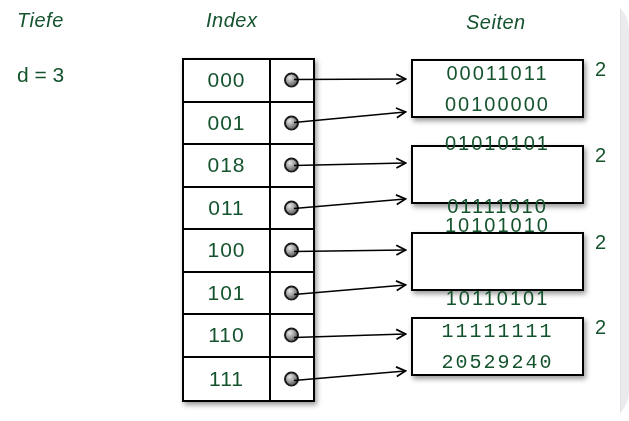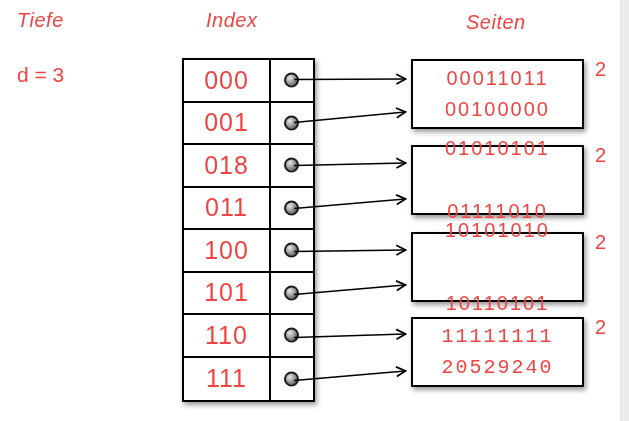--- a/index.html
+++ b/index.html
@@ -1,20 +1,21 @@
 <!DOCTYPE html>
 <html><head>
 <meta charset="utf-8">
 <style>
   html,body{margin:0;padding:0;background:#fff;}
   .stage{
     position:relative;width:629px;height:421px;overflow:hidden;
     background:#ffffff;
     font-family:"Liberation Sans",sans-serif;
-    color:#ef4444;
+    color:#14532d;
+    border-radius:29px;
   }
   .edge-strip{
     position:absolute;top:0;right:0;width:8px;height:421px;
     background:#ebebee;border-left:1px solid #e2e2e6;
   }
   .hdr{
     position:absolute;font-size:20px;font-style:italic;font-weight:500;
     letter-spacing:.5px;white-space:nowrap;
   }
   .hdr-tiefe{left:17px;top:9px;}
@@ -31,31 +32,31 @@
     display:grid;grid-template-rows:repeat(8,1fr);
   }
   .index-row{
     display:grid;grid-template-columns:87px 1fr;
     border-bottom:2px solid #000;position:relative;
   }
   .index-row:last-child{border-bottom:none;}
   .index-label-cell{
     border-right:2px solid #000;
     display:flex;align-items:center;justify-content:center;
-    font-size:25px;font-weight:500;letter-spacing:1px;
+    font-size:21px;font-weight:500;letter-spacing:1px;
   }
   .index-dot-cell{position:relative;}
   .pointer-dot{
     position:absolute;left:13px;top:50%;transform:translateY(-50%);
     width:15px;height:15px;border-radius:50%;
     border:2px solid #1a1a1a;box-sizing:border-box;
     background:radial-gradient(circle at 34% 30%, #e6e6e6 0%, #a7a7a7 40%, #6b6b6b 75%, #4e4e4e 100%);
   }
   .page-box{
-    position:absolute;left:411px;width:173px;height:70px;
+    position:absolute;left:411px;width:173px;height:59px;
     box-sizing:border-box;border:2px solid #000;background:#fff;
     box-shadow:2px 3px 5px rgba(0,0,0,.40);
     display:flex;flex-direction:column;align-items:center;justify-content:center;
   }
   .page-line{
     font-size:20px;font-weight:500;letter-spacing:2px;line-height:31px;
     white-space:nowrap;
   }
   .local-depth{
     position:absolute;left:595px;width:22px;font-size:20px;font-weight:500;

